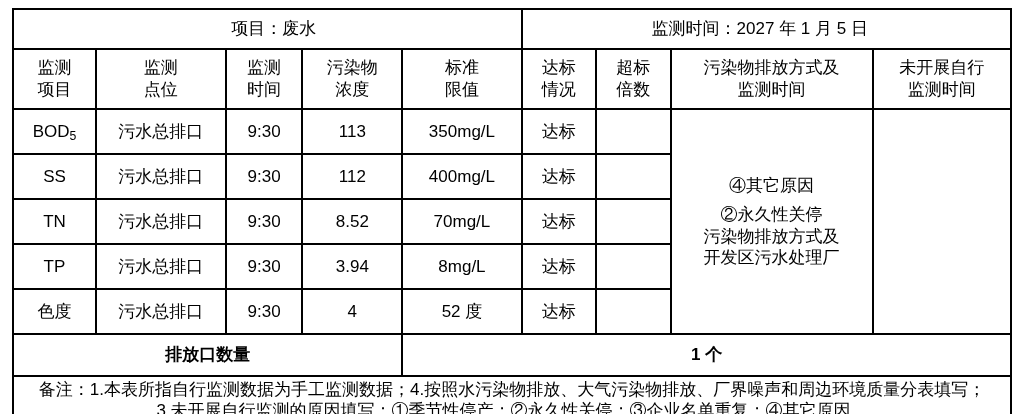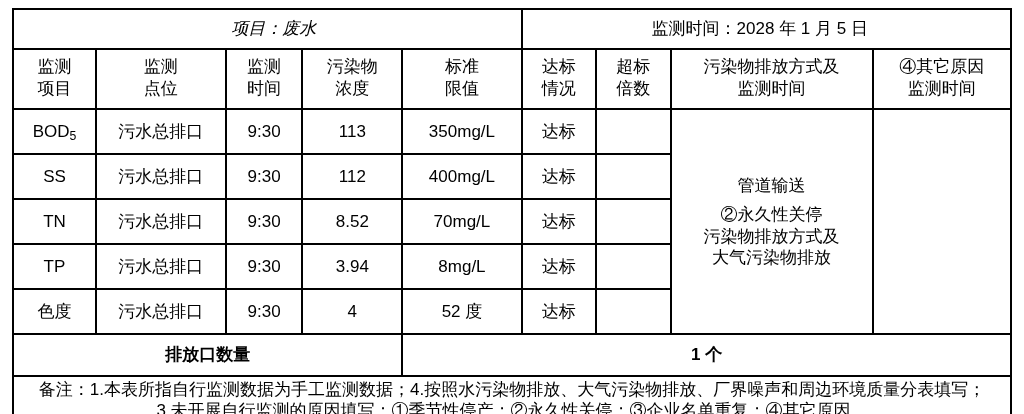--- a/index.html
+++ b/index.html
@@ -39,35 +39,33 @@
     border-left: 2px solid #000;
     border-right: 2px solid #000;
     border-top: 2px solid #000;
     border-bottom: 2px solid #000;
     height: 34px;
   }
   .proj-cell {
     text-align: left;
     padding-left: 16px !important;
     font-size: 18px;
-    font-style: italic;
   }
   .time-cell {
     text-align: right;
     padding-right: 16px !important;
     font-size: 18px;
   }
   .col-head td {
     height: 54px;
     font-size: 17px;
   }
   .col-head .two-line {
     display: block;
     line-height: 1.3;
-    font-family: Liberation Mono, monospace;
   }
   .data-row td {
     height: 39px;
     font-size: 18px;
   }
   .data-row td.small {
     font-size: 17px;
   }
   .discharge-cell {
     font-size: 17px;
@@ -104,21 +102,21 @@
       <col style="width:94px">
       <col style="width:112px">
       <col style="width:70px">
       <col style="width:70px">
       <col style="width:190px">
       <col style="width:130px">
     </colgroup>
     <tbody>
       <tr class="row-head">
         <td class="proj-cell" colspan="5">项目：废水</td>
-        <td class="time-cell" colspan="4">监测时间：2028 年 1 月 5 日</td>
+        <td class="time-cell" colspan="4">监测时间：2027 年 1 月 5 日</td>
       </tr>
       <tr class="col-head">
         <td>
           <span class="two-line">监测</span>
           <span class="two-line">项目</span>
         </td>
         <td>
           <span class="two-line">监测</span>
           <span class="two-line">点位</span>
         </td>
@@ -140,39 +138,39 @@
         </td>
         <td>
           <span class="two-line">超标</span>
           <span class="two-line">倍数</span>
         </td>
         <td>
           <span class="two-line">污染物排放方式及</span>
           <span class="two-line">监测时间</span>
         </td>
         <td>
-          <span class="two-line">④其它原因</span>
+          <span class="two-line">未开展自行</span>
           <span class="two-line">监测时间</span>
         </td>
       </tr>
 
       <tr class="data-row">
         <td><span>BOD</span><sub>5</sub></td>
         <td class="small">污水总排口</td>
         <td>9:30</td>
         <td>113</td>
         <td>350mg/L</td>
         <td class="small">达标</td>
         <td></td>
         <td class="discharge-cell" rowspan="5">
-          <span>管道输送</span>
+          <span>④其它原因</span>
           <span class="gap"></span>
           <div>②永久性关停</div>
           <div>污染物排放方式及</div>
-          <div>大气污染物排放</div>
+          <div>开发区污水处理厂</div>
         </td>
         <td rowspan="5"></td>
       </tr>
 
       <tr class="data-row">
         <td>SS</td>
         <td class="small">污水总排口</td>
         <td>9:30</td>
         <td>112</td>
         <td>400mg/L</td>

